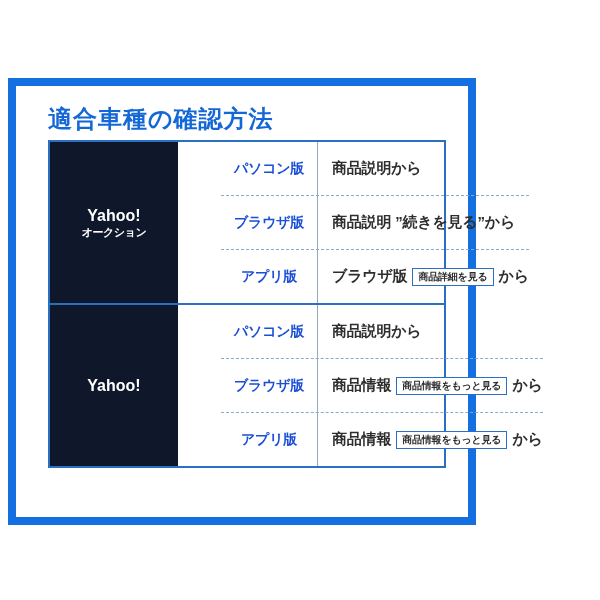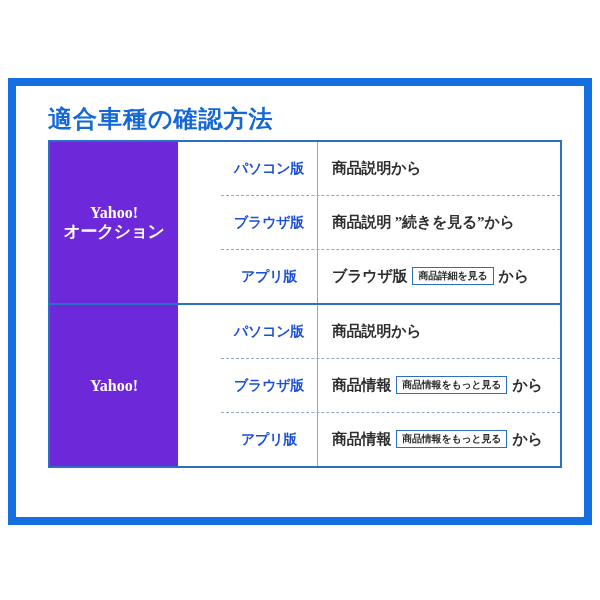--- a/index.html
+++ b/index.html
@@ -11,26 +11,25 @@
     height: 600px;
     background: #ffffff;
     font-family: "Liberation Sans", "DejaVu Sans", sans-serif;
     overflow: hidden;
   }
 
   #banner {
     position: absolute;
     left: 8px;
     top: 78px;
-    width: 584px;
+    width: 468px;
     height: 447px;
     background: #1470e0;
     box-sizing: border-box;
     padding: 8px;
-    font-family: Liberation Serif, serif;
   }
 
   #banner-inner {
     width: 100%;
     height: 100%;
     background: #ffffff;
     box-sizing: border-box;
     padding: 14px 20px 0 20px;
     position: relative;
   }
@@ -59,37 +58,37 @@
   }
 
   .section-body {
     display: flex;
     flex-direction: row;
   }
 
   .label-cell {
     width: 128px;
     min-width: 128px;
-    background: #6d28d9;
+    background: #0f172a;
     color: #ffffff;
     display: flex;
     flex-direction: column;
     align-items: center;
     justify-content: center;
     text-align: center;
     line-height: 1.15;
     padding: 2px 0;
   }
   .label-brand {
     font-size: 16px;
     font-weight: bold;
     letter-spacing: 0px;
   }
   .label-service {
-    font-size: 17px;
+    font-size: 11px;
     font-weight: bold;
     letter-spacing: -0.5px;
     white-space: nowrap;
   }
 
   .rows {
     flex: 1;
     display: flex;
     flex-direction: column;
     padding-left: 43px;
@@ -120,21 +119,21 @@
     letter-spacing: -0.3px;
   }
 
   .desc-cell {
     flex: 1;
     color: #2e2e2e;
     font-size: 15px;
     font-weight: bold;
     padding-left: 14px;
     display: flex;
-    align-items: flex-start;
+    align-items: center;
     white-space: nowrap;
     letter-spacing: -0.2px;
   }
 
   .btn-chip {
     display: inline-block;
     border: 1px solid #2a6fc4;
     padding: 1px 5px 2px 5px;
     margin: 0 5px;
     font-size: 10px;

